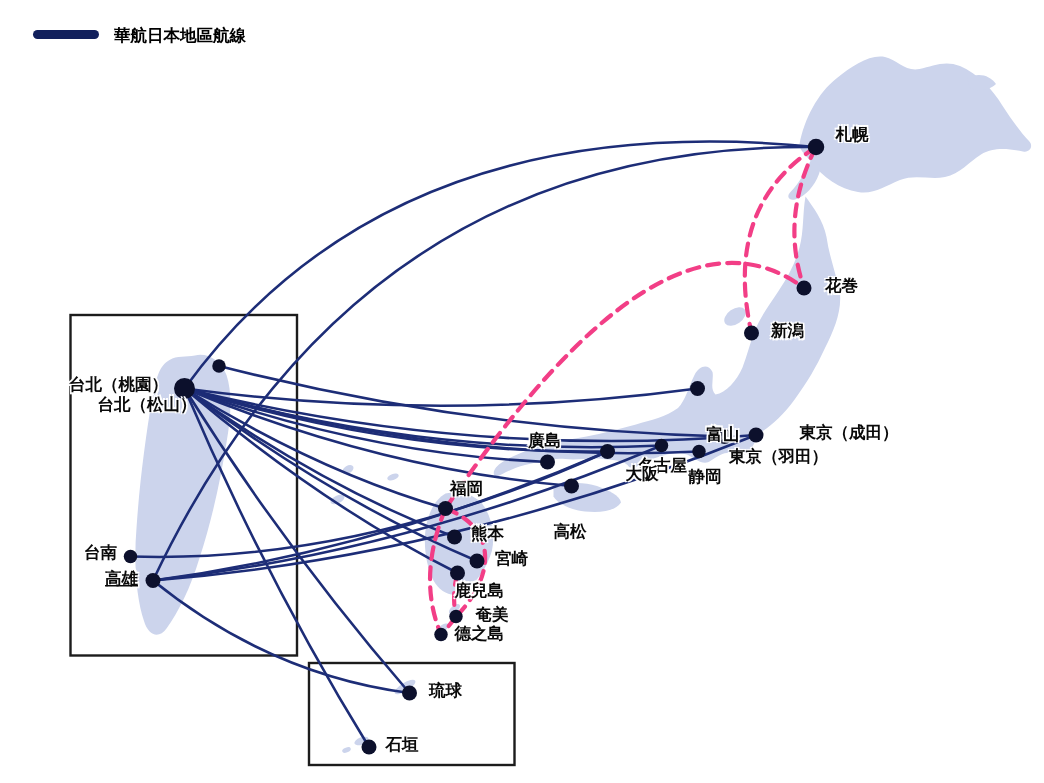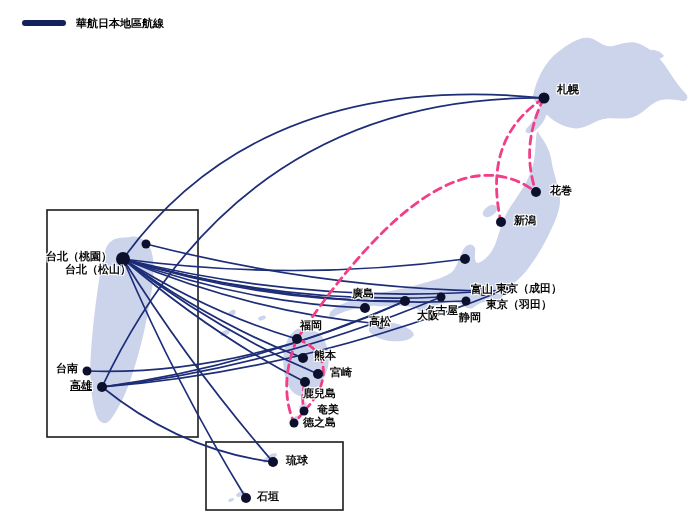--- a/index.html
+++ b/index.html
@@ -118,27 +118,27 @@
 
   <div id="label-layer">
       <div class="city-label end" style="left: 131px; top: 240px; margin-top: 24px;">台北（松山）</div>
       <div class="city-label end" style="left: 112px; top: 251px;">台北（桃園）</div>
       <div class="city-label end" style="left: 78px; top: 363px;">台南</div>
       <div class="city-label end" style="left: 92px; top: 380px; text-decoration: underline;">高雄</div>
       <div class="city-label" style="left: 557px; top: 84px;">札幌</div>
       <div class="city-label" style="left: 550px; top: 185px;">花巻</div>
       <div class="city-label" style="left: 514px; top: 215px;">新潟</div>
       <div class="city-label" style="left: 471px; top: 239px; margin-top: 45px;">富山</div>
-      <div class="city-label" style="left: 496px; top: 283px; text-align: right;">東京（成田）</div>
+      <div class="city-label" style="left: 533px; top: 283px; text-align: right;">東京（成田）</div>
       <div class="city-label" style="left: 486px; top: 299px;">東京（羽田）</div>
       <div class="city-label" style="left: 459px; top: 312px;">静岡</div>
       <div class="city-label" style="left: 425px; top: 305px;">名古屋</div>
       <div class="city-label" style="left: 417px; top: 310px; text-align: right;">大阪</div>
       <div class="city-label" style="left: 352px; top: 288px;">廣島</div>
-      <div class="city-label" style="left: 369px; top: 316px;">高松</div>
+      <div class="city-label" style="left: 369px; top: 349px;">高松</div>
       <div class="city-label" style="left: 300px; top: 320px;">福岡</div>
       <div class="city-label" style="left: 314px; top: 350px;">熊本</div>
       <div class="city-label" style="left: 330px; top: 367px;">宮崎</div>
       <div class="city-label" style="left: 303px; top: 388px;">鹿兒島</div>
       <div class="city-label" style="left: 317px; top: 404px;">奄美</div>
       <div class="city-label" style="left: 303px; top: 417px;">德之島</div>
       <div class="city-label" style="left: 286px; top: 455px;">琉球</div>
       <div class="city-label" style="left: 257px; top: 491px;">石垣</div>
     </div>
 

